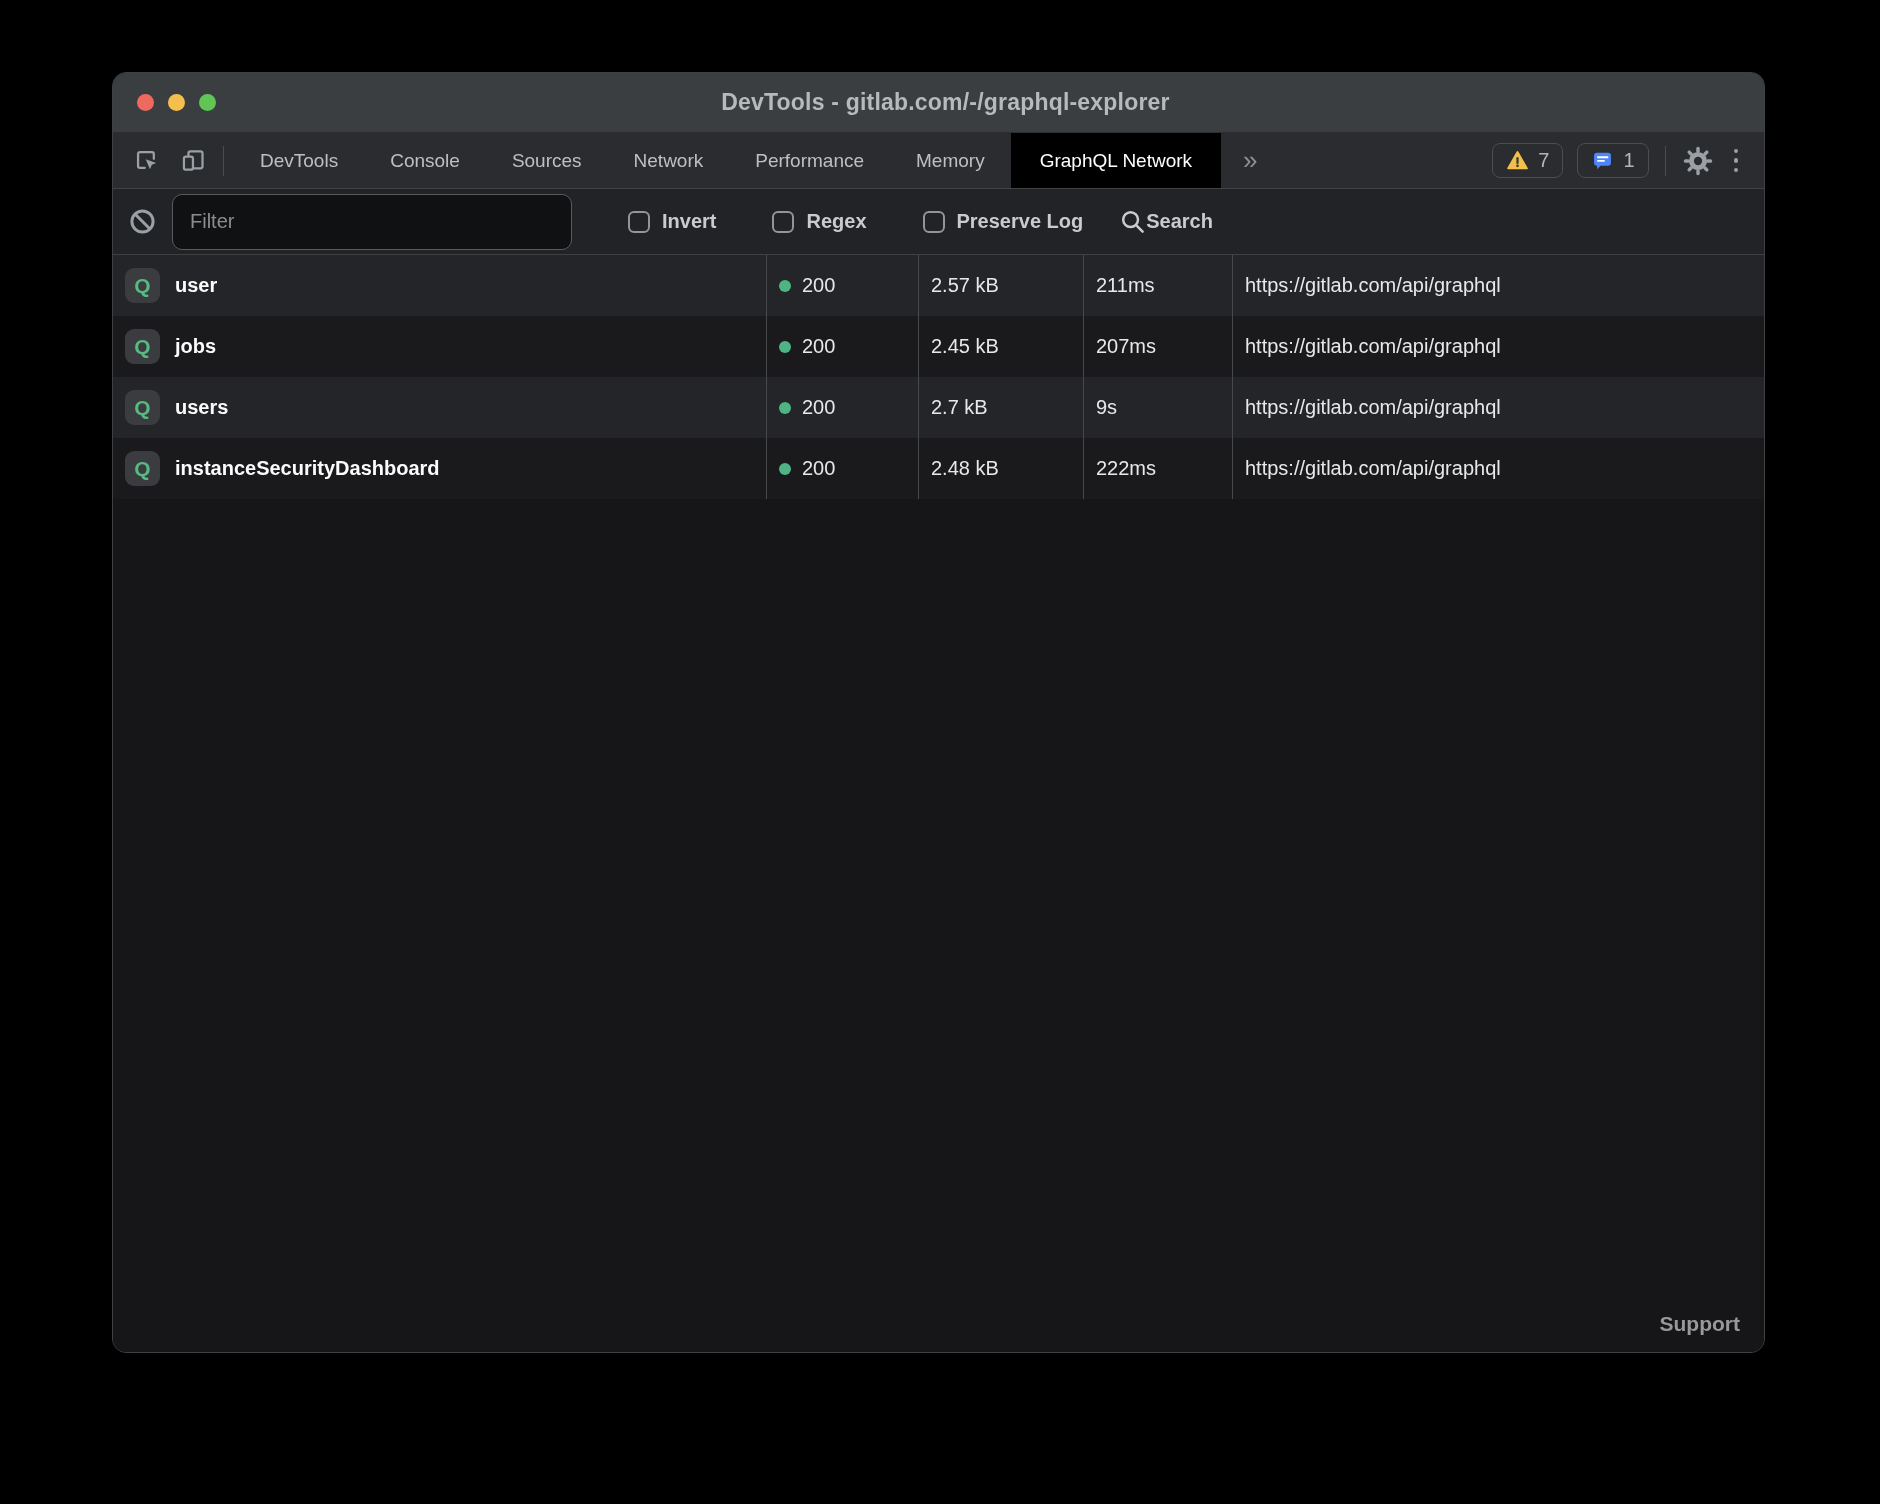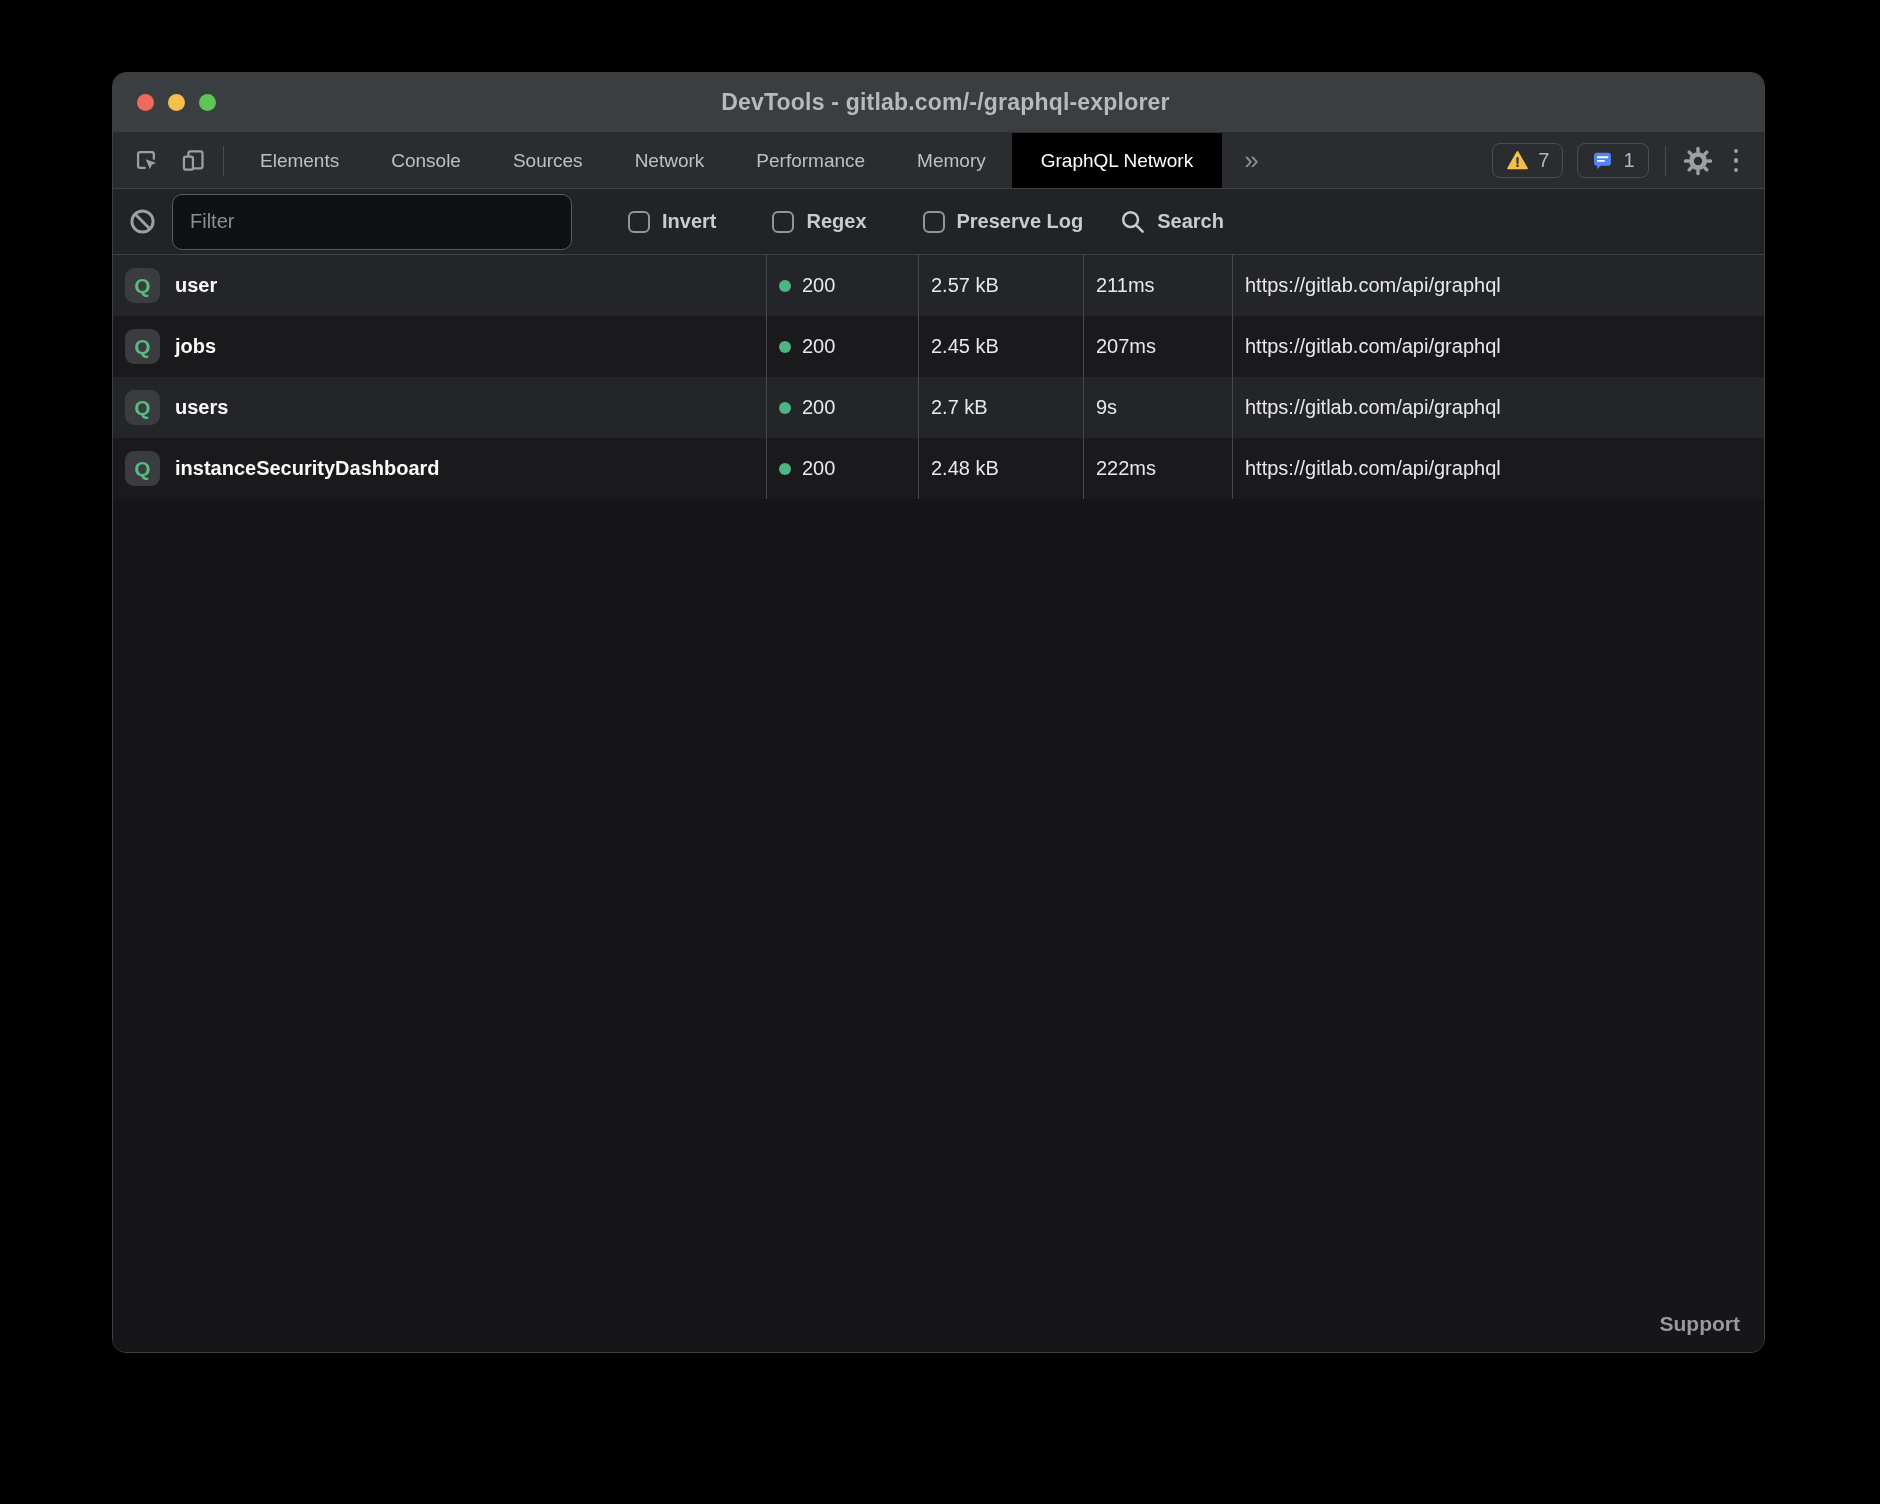--- a/index.html
+++ b/index.html
@@ -39,21 +39,21 @@
   .filterbar { height:66px; flex:0 0 66px; background:#222326; display:flex; align-items:center;
                border-bottom:1px solid #3e4042; padding-left:14px; }
   .filter-input { width:400px; height:56px; margin-left:14px; background:#101113;
                   border:1.5px solid #595b5e; border-radius:10px; color:#dfe1e2;
                   font-size:20px; padding:0 17px; outline:none;
                   font-family:"Liberation Sans","DejaVu Sans",sans-serif; }
   .filter-input::placeholder { color:#8b8e91; }
   .chk-group { display:flex; align-items:flex-end; gap:12px; margin-left:36px;padding-left:20px; }
   .chk { width:22px; height:22px; border:2px solid #939699; border-radius:6px; background:transparent; }
   .chk-label { font-size:20px; font-weight:bold; color:#c9cccе; color:#c9ccce; }
-  .search-group { display:flex; align-items:center; gap:11px; margin-left:36px; }
+  .search-group { display:flex; align-items:center; margin-left:36px; }
 
   
   .grid-row { display:grid; grid-template-columns:653px 152px 165px 149px 1fr; }
   .thead { height:63px; background:#26272a; border-bottom:1px solid #3e4042; }
   .th { display:flex; align-items:center; padding-left:12px; font-size:21px; font-weight:bold; color:#f4f5f5; }
   .cell { display:flex; align-items:center; padding-left:12px; font-size:20px; color:#e7e8e9; overflow:hidden; white-space:nowrap; }
   .th + .th, .cell + .cell { border-left:1px solid #47484b; }
   .row { height:61px; }
   .row.odd { background:#242528; }
   .row.even { background:#1a1a1d; }
@@ -94,21 +94,21 @@
       <span class="icon-btn">
         <svg width="27" height="27" viewBox="0 0 24 24" fill="none" stroke="#9ba0a4" stroke-width="2">
           <rect x="7.5" y="3.8" width="12.5" height="15.2" rx="1.8"></rect>
           <rect x="3.5" y="8.6" width="8" height="11.6" rx="1.8" fill="#2b2c2f"></rect>
         </svg>
       </span>
     </div>
     <span class="vsep"></span>
 
     <div class="tab">
-        <span>Elements</span>
+        <span>DevTools</span>
       </div>
     <div class="tab">
         <span>Console</span>
       </div>
     <div class="tab">
         <span>Sources</span>
       </div>
     <div class="tab">
         <span>Network</span>
       </div>

